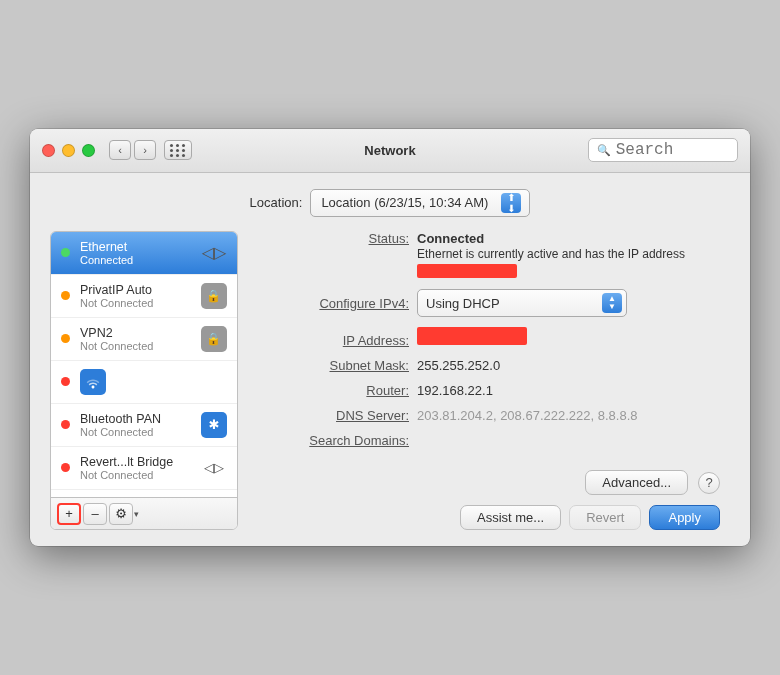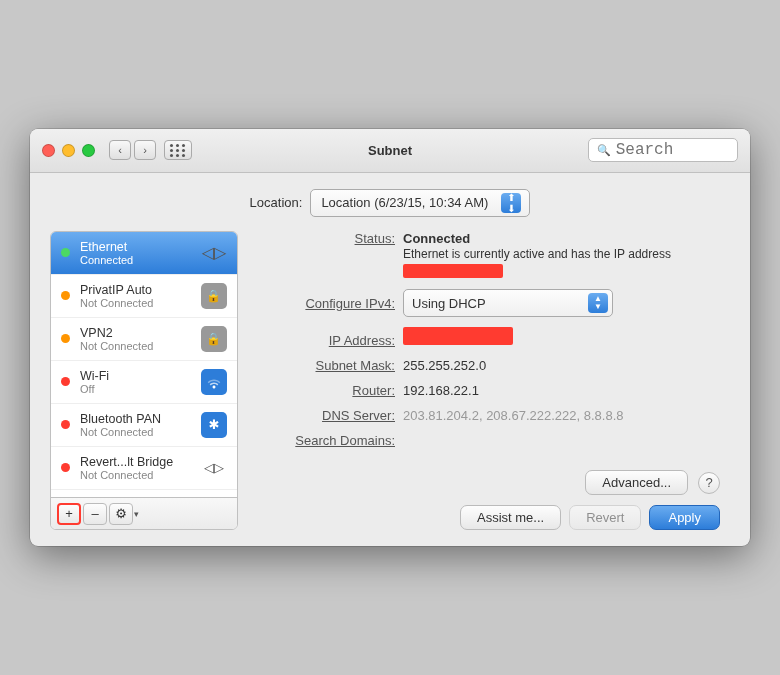--- a/index.html
+++ b/index.html
@@ -144,21 +144,21 @@
       border-radius: 4px;
       display: flex;
       align-items: center;
       justify-content: center;
       color: white;
       font-size: 10px;
     }
     
     .main-panel {
       display: flex;
-      gap: 10px;
+      gap: 24px;
     }
     
     .sidebar {
       width: 188px;
       background: white;
       border: 1px solid #c0c0c0;
       border-radius: 6px;
       overflow: hidden;
       display: flex;
       flex-direction: column;
@@ -416,21 +416,21 @@
           <div class="grid-dot"></div>
           <div class="grid-dot"></div>
         <div class="grid-dot"></div>
           <div class="grid-dot"></div>
           <div class="grid-dot"></div>
         <div class="grid-dot"></div>
           <div class="grid-dot"></div>
           <div class="grid-dot"></div>
       </div>
     </div>
-    <span class="window-title">Subnet</span>
+    <span class="window-title">Network</span>
     <div class="search-bar">
       <span class="search-icon-svg">🔍</span>
       <input type="text" placeholder="Search" style="">
     </div>
   </div>
 
   <div class="content">
 
     <div class="location-row">
       <span class="location-label">Location:</span>
@@ -467,24 +467,20 @@
             <div class="status-dot dot-yellow"></div>
             <div class="item-text">
               <div class="item-name">VPN2</div>
               <div class="item-status">Not Connected</div>
             </div>
             <div class="item-icon icon-lock">🔒</div>
           </div>
 
           <div class="sidebar-item">
             <div class="status-dot dot-red"></div>
-            <div class="item-text">
-              <div class="item-name">Wi-Fi</div>
-              <div class="item-status">Off</div>
-            </div>
             <div class="item-icon icon-blue">
               <svg width="18" height="14" viewBox="0 0 18 14" fill="white">
                 <path d="M9 10.5c-.8 0-1.5.7-1.5 1.5s.7 1.5 1.5 1.5 1.5-.7 1.5-1.5-.7-1.5-1.5-1.5z"></path>
                 <path d="M9 7.5c-1.7 0-3.2.7-4.3 1.8l1.1 1.1c.8-.8 1.9-1.4 3.2-1.4s2.4.5 3.2 1.4l1.1-1.1C12.2 8.2 10.7 7.5 9 7.5z" opacity=".7"></path>
                 <path d="M9 4.5c-2.5 0-4.7 1-6.3 2.7l1.1 1.1C5 6.9 6.9 6 9 6s4 .9 5.2 2.3l1.1-1.1C13.7 5.5 11.5 4.5 9 4.5z" opacity=".4"></path>
               </svg>
             </div>
           </div>
 
           <div class="sidebar-item">

